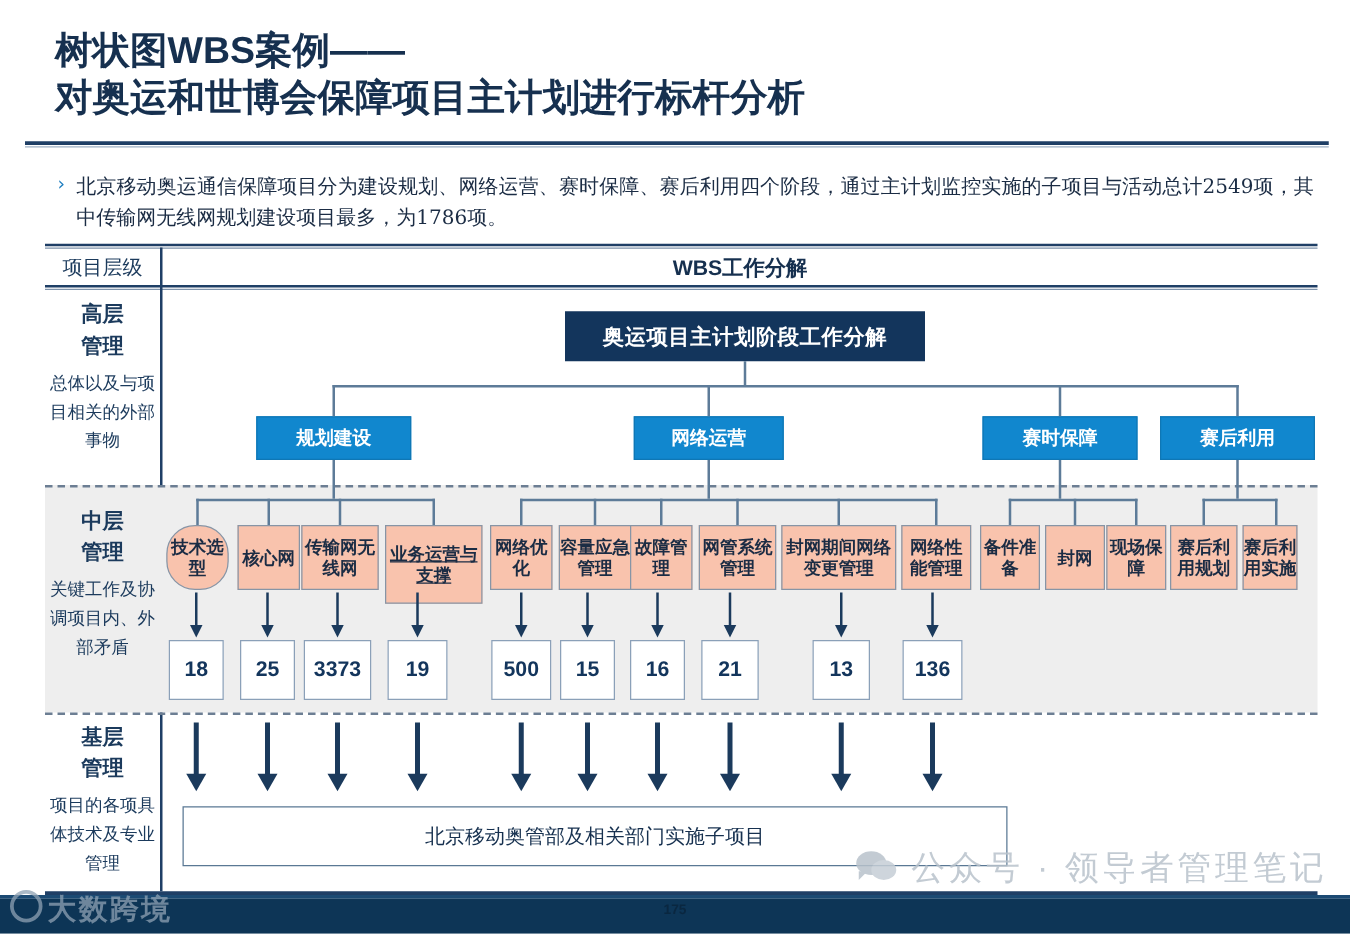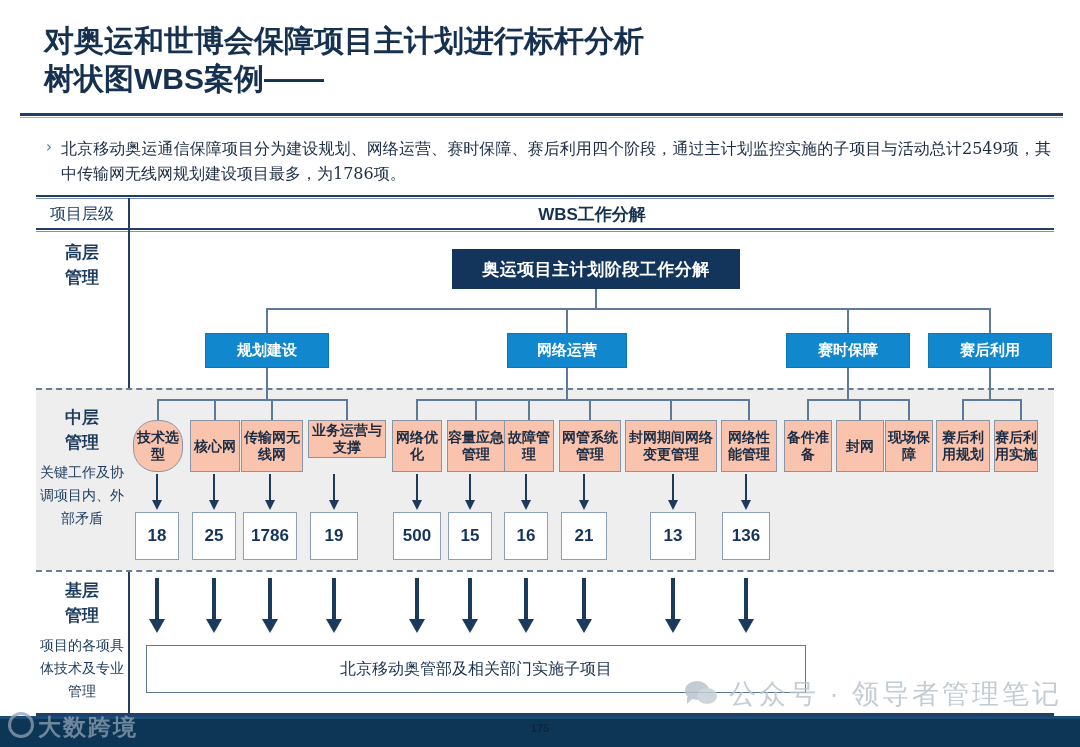--- a/index.html
+++ b/index.html
@@ -166,22 +166,22 @@
     position:absolute;left:2px;top:16px;width:0;height:0;
     border-top:7px solid #b9c3cc;border-right:7px solid transparent;
   }
 </style>
 </head>
 <body>
 
 <div id="slide">
 
   <div class="title-wrap">
+    <div class="title-line">树状图WBS案例——</div>
     <div class="title-line">对奥运和世博会保障项目主计划进行标杆分析</div>
-    <div class="title-line">树状图WBS案例——</div>
   </div>
   <div class="title-rule"></div>
   <div class="title-rule2"></div>
 
   <div class="bullet">
     <span class="bullet-mark">›</span>
     <span class="bullet-text">北京移动奥运通信保障项目分为建设规划、网络运营、赛时保障、赛后利用四个阶段，通过主计划监控实施的子项目与活动总计2549项，其中传输网无线网规划建设项目最多，为1786项。</span>
   </div>
 
   <div class="hrule" id="rule-top"></div>
@@ -194,20 +194,21 @@
   <div class="hdr-left">项目层级</div>
   <div class="hdr-right">WBS工作分解</div>
 
   <div class="band-mid"></div>
   <div class="band-dash" id="dash-top"></div>
   <div class="band-dash" id="dash-bot"></div>
 
   <div class="lvl" id="lvl1">
     <div class="big"><span>高层</span></div>
     <div class="big"><span>管理</span></div>
+    <div class="small">总体以及与项目相关的外部事物</div>
   </div>
   <div class="lvl" id="lvl2">
     <div class="big"><span>中层</span></div>
     <div class="big"><span>管理</span></div>
     <div class="small">关键工作及协调项目内、外部矛盾</div>
   </div>
   <div class="lvl" id="lvl3">
     <div class="big"><span>基层</span></div>
     <div class="big"><span>管理</span></div>
     <div class="small">项目的各项具体技术及专业管理</div>
@@ -221,21 +222,21 @@
       <div class="node lvl2box" style="left:928px;top:333px;width:124px;height:35px;">赛后利用</div>
       <div class="vline" style="left:595.2px;top:289px;height:19px;background:#5d7b98"></div>
       <div class="hline" style="left:266.2px;top:308px;width:724.6px;background:#5d7b98"></div>
       <div class="vline" style="left:266.2px;top:308px;height:25px;background:#5d7b98"></div>
       <div class="vline" style="left:566.2px;top:308px;height:25px;background:#5d7b98"></div>
       <div class="vline" style="left:847.2px;top:308px;height:25px;background:#5d7b98"></div>
       <div class="vline" style="left:989.2px;top:308px;height:25px;background:#5d7b98"></div>
       <div class="node lvl3box" style="left:133px;top:420px;width:50px;height:52px;border-radius:23px;">技术选型</div>
       <div class="node lvl3box" style="left:190px;top:420px;width:50px;height:52px;">核心网</div>
       <div class="node lvl3box" style="left:241px;top:420px;width:62px;height:52px;">传输网无线网</div>
-      <div class="node lvl3box" style="left:308px;top:420px;width:78px;height:38px;">业务运营与支撑</div>
+      <div class="node lvl3box" style="left:308px;top:420px;width:78px;height:63px;text-decoration:underline;">业务运营与支撑</div>
       <div class="node lvl3box" style="left:392px;top:420px;width:50px;height:52px;">网络优化</div>
       <div class="node lvl3box" style="left:447px;top:420px;width:58px;height:52px;">容量应急管理</div>
       <div class="node lvl3box" style="left:504px;top:420px;width:50px;height:52px;">故障管理</div>
       <div class="node lvl3box" style="left:559px;top:420px;width:62px;height:52px;">网管系统管理</div>
       <div class="node lvl3box" style="left:625px;top:420px;width:92px;height:52px;">封网期间网络变更管理</div>
       <div class="node lvl3box" style="left:721px;top:420px;width:56px;height:52px;">网络性能管理</div>
       <div class="node lvl3box" style="left:784px;top:420px;width:48px;height:52px;">备件准备</div>
       <div class="node lvl3box" style="left:836px;top:420px;width:48px;height:52px;">封网</div>
       <div class="node lvl3box" style="left:885px;top:420px;width:48px;height:52px;">现场保障</div>
       <div class="node lvl3box" style="left:936px;top:420px;width:54px;height:52px;">赛后利用规划</div>
@@ -260,21 +261,21 @@
       <div class="vline" style="left:859.2px;top:399px;height:21px;background:#5d7b98"></div>
       <div class="vline" style="left:908.2px;top:399px;height:21px;background:#5d7b98"></div>
       <div class="vline" style="left:989.2px;top:368px;height:31px;background:#5d7b98"></div>
       <div class="hline" style="left:962.2px;top:399px;width:59.6px;background:#5d7b98"></div>
       <div class="vline" style="left:962.2px;top:399px;height:21px;background:#5d7b98"></div>
       <div class="vline" style="left:1020.2px;top:399px;height:21px;background:#5d7b98"></div>
       <div class="node numbox" style="left:135px;top:512px;width:44px;height:48px;">18</div>
       <div class="arrow" style="left:155.7px;top:474px;height:27px;"></div>
       <div class="node numbox" style="left:192px;top:512px;width:44px;height:48px;">25</div>
       <div class="arrow" style="left:212.7px;top:474px;height:27px;"></div>
-      <div class="node numbox" style="left:243px;top:512px;width:54px;height:48px;">1786</div>
+      <div class="node numbox" style="left:243px;top:512px;width:54px;height:48px;">3373</div>
       <div class="arrow" style="left:268.7px;top:474px;height:27px;"></div>
       <div class="node numbox" style="left:310px;top:512px;width:48px;height:48px;">19</div>
       <div class="arrow" style="left:332.7px;top:474px;height:27px;"></div>
       <div class="node numbox" style="left:393px;top:512px;width:48px;height:48px;">500</div>
       <div class="arrow" style="left:415.7px;top:474px;height:27px;"></div>
       <div class="node numbox" style="left:448px;top:512px;width:44px;height:48px;">15</div>
       <div class="arrow" style="left:468.7px;top:474px;height:27px;"></div>
       <div class="node numbox" style="left:504px;top:512px;width:44px;height:48px;">16</div>
       <div class="arrow" style="left:524.7px;top:474px;height:27px;"></div>
       <div class="node numbox" style="left:561px;top:512px;width:46px;height:48px;">21</div>

